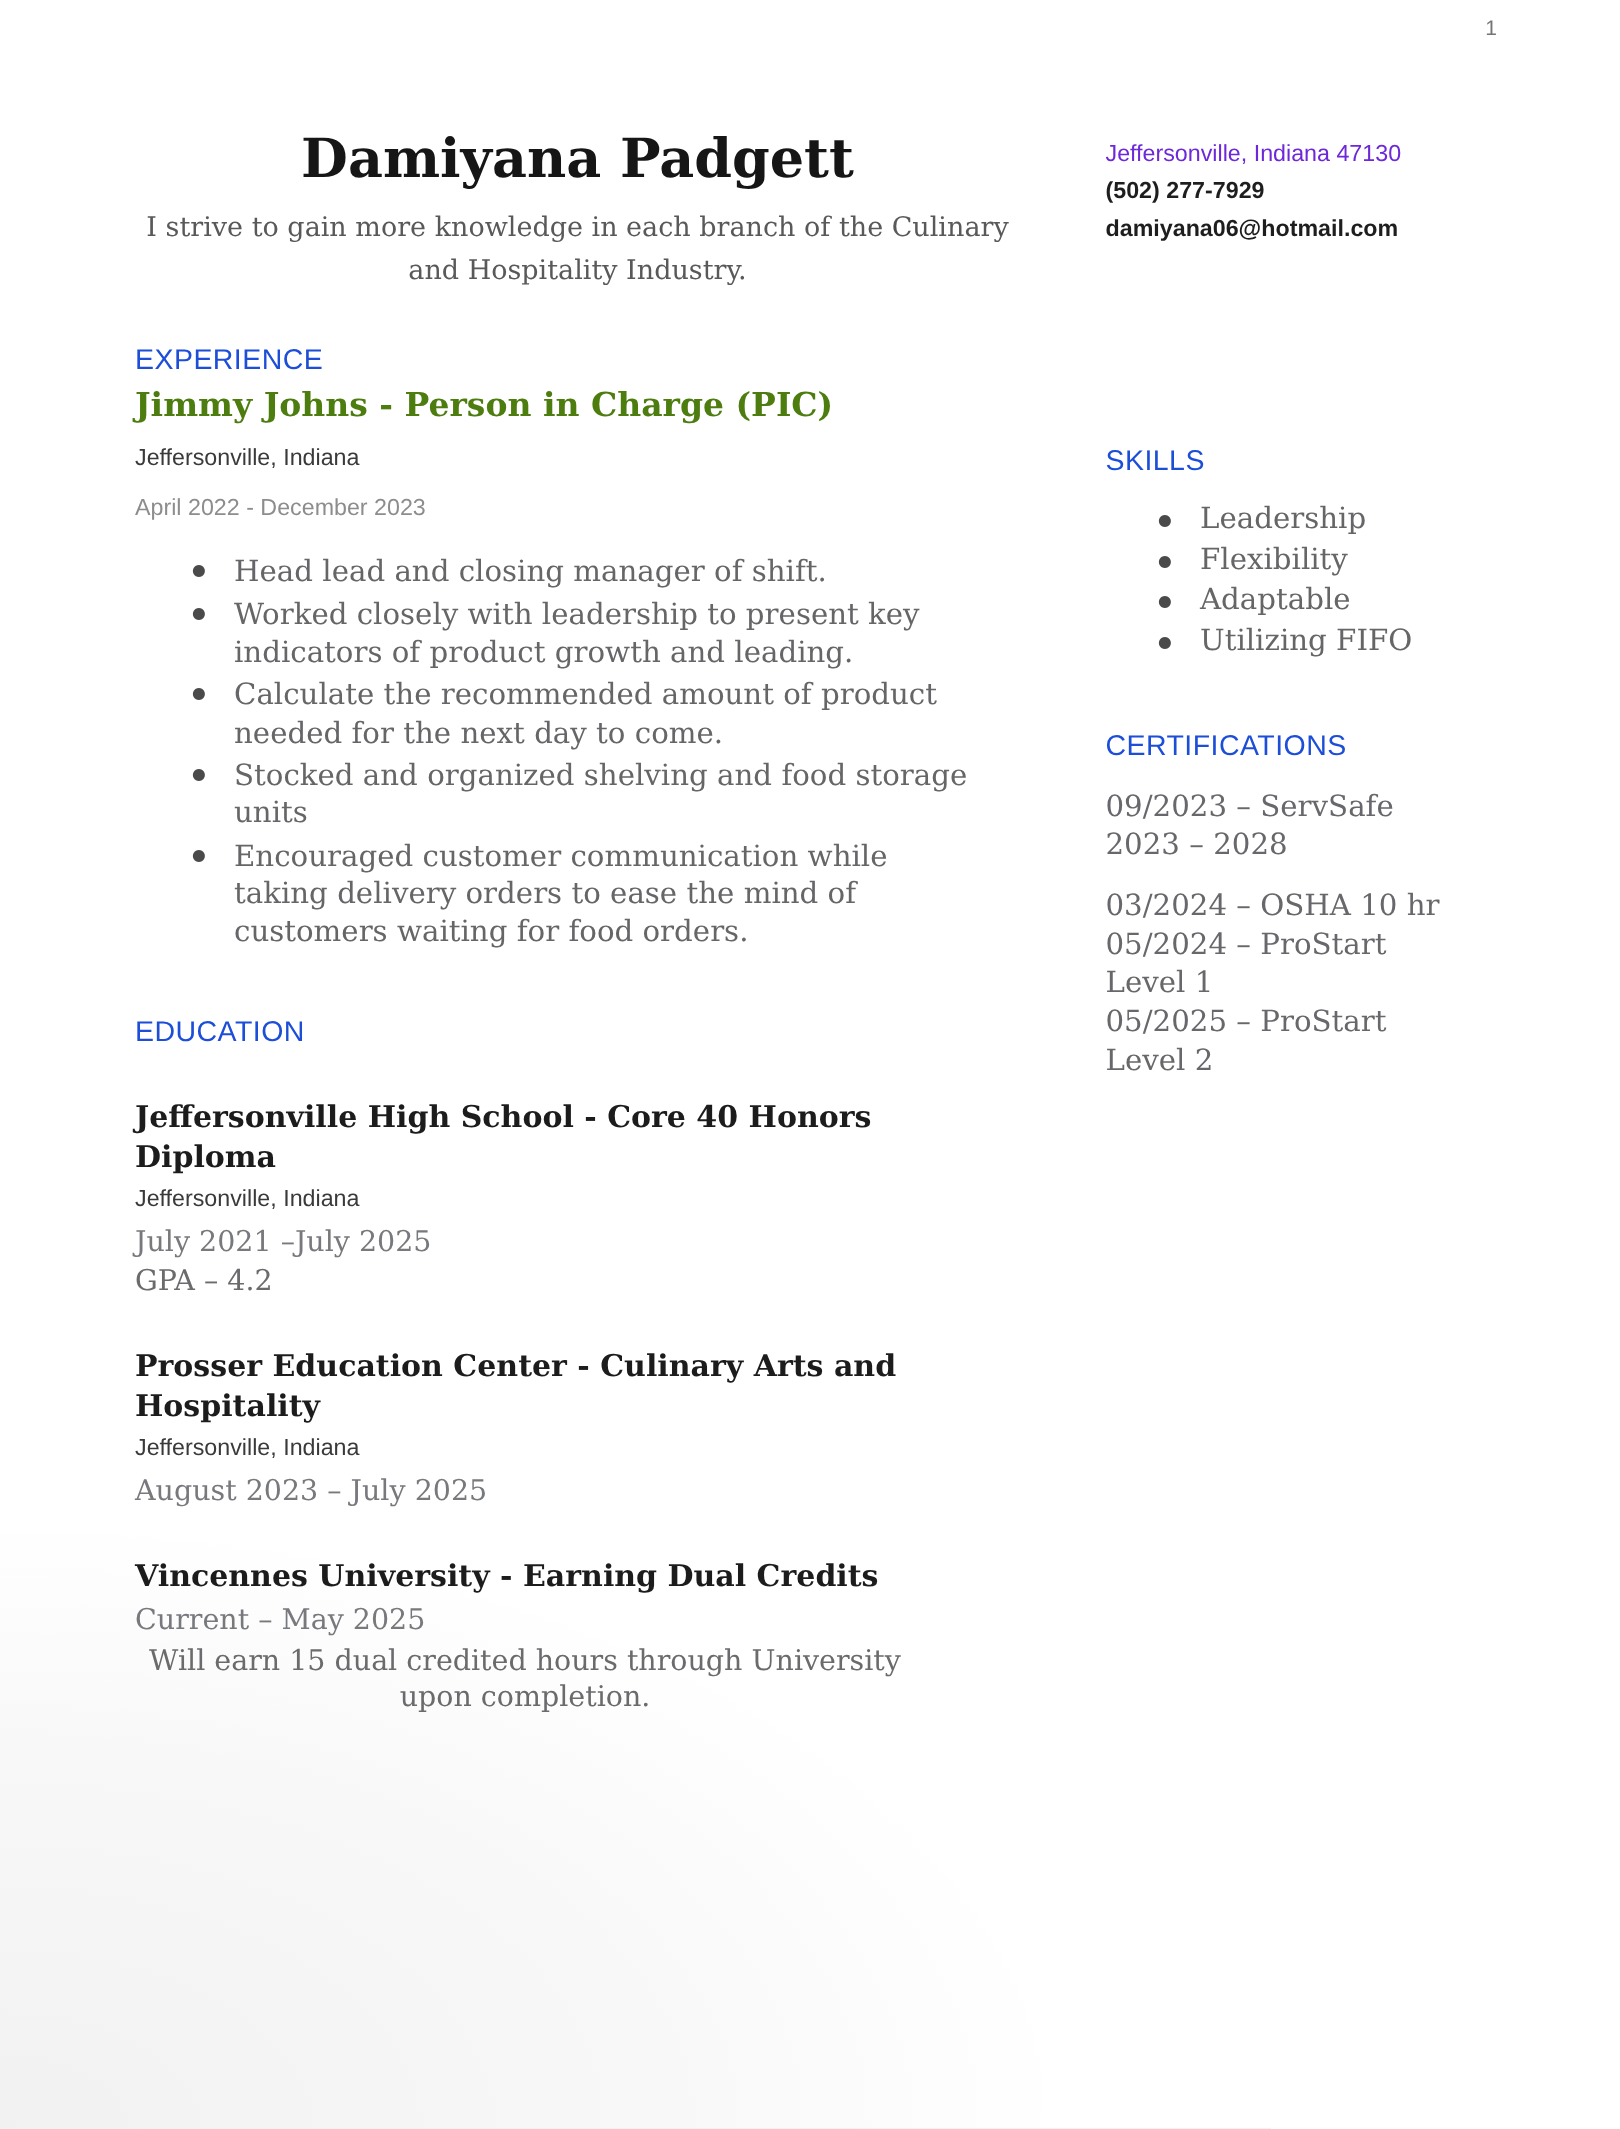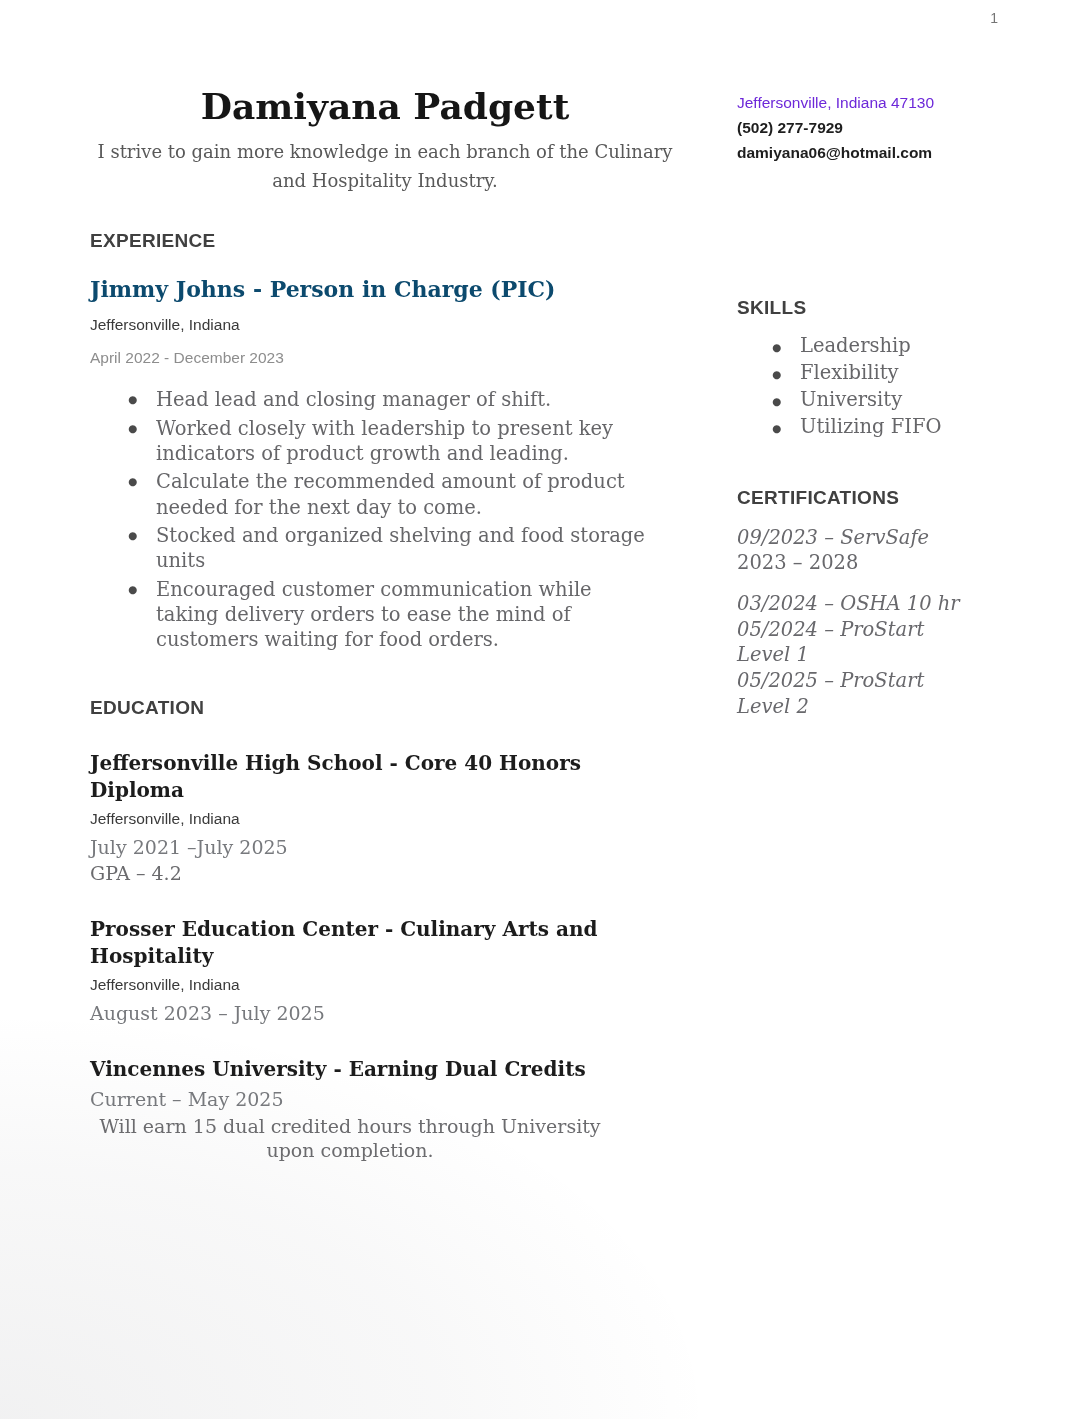--- a/index.html
+++ b/index.html
@@ -33,31 +33,31 @@
     font-size:36px;font-weight:700;color:#161616;
     text-align:center;line-height:1.25;
   }
   .tagline{
     margin-top:9px;
     font-size:18px;color:#595959;
     text-align:center;line-height:1.6;
   }
   .section-heading{
     font-family:"Liberation Sans","DejaVu Sans",sans-serif;
-    font-weight:700;font-size:19px;color:#404040;
+    font-weight:400;font-size:19px;color:#1d4ed8;
     letter-spacing:0.3px;line-height:1.2;
   }
   .heading-experience{margin-top:34px;}
   .heading-education{margin-top:44px;}
   .heading-skills{margin-top:132px;}
   .heading-certifications{margin-top:46px;}
 
   .job-title{
-    margin-top:23px;
-    font-size:22px;font-weight:700;color:#0c4a6e;line-height:1.3;
+    margin-top:4px;
+    font-size:22px;font-weight:700;color:#4d7c0f;line-height:1.3;
   }
   .sans-location{
     margin-top:11px;
     font-family:"Liberation Sans",sans-serif;
     font-size:15.5px;color:#3a3a3a;line-height:1.3;
   }
   .sans-dates{
     margin-top:13px;
     font-family:"Liberation Sans",sans-serif;
     font-size:15.5px;color:#8d8d8d;line-height:1.3;
@@ -107,21 +107,21 @@
   }
   ul.skill-list li::before{
     content:"●";
     position:absolute;left:-28px;top:7px;
     font-size:10.5px;color:#4a4a4a;
   }
   .cert-group{margin-top:15px;}
   .cert-line{
     font-size:19.5px;color:#68686c;line-height:1.32;
   }
-  .cert-italic{font-style:italic;}
+  .cert-italic{}
 </style>
 </head>
 <body>
 
 <div class="page">
   <div class="corner-shade"></div>
 
   <div class="page-number">1</div>
 
   <div class="col-left">
@@ -172,21 +172,21 @@
       <div class="contact-line">Jeffersonville, Indiana 47130</div>
       <div class="contact-bold">(502) 277-7929</div>
       <div class="contact-bold">damiyana06@hotmail.com</div>
     </div>
 
     <div class="section-heading heading-skills">SKILLS</div>
 
     <ul class="skill-list">
       <li>Leadership</li>
       <li>Flexibility</li>
-      <li>University</li>
+      <li>Adaptable</li>
       <li>Utilizing FIFO</li>
     </ul>
 
     <div class="section-heading heading-certifications">CERTIFICATIONS</div>
 
     <div class="cert-group">
       <div class="cert-line cert-italic">09/2023 – ServSafe</div>
       <div class="cert-line">2023 – 2028</div>
     </div>
 

